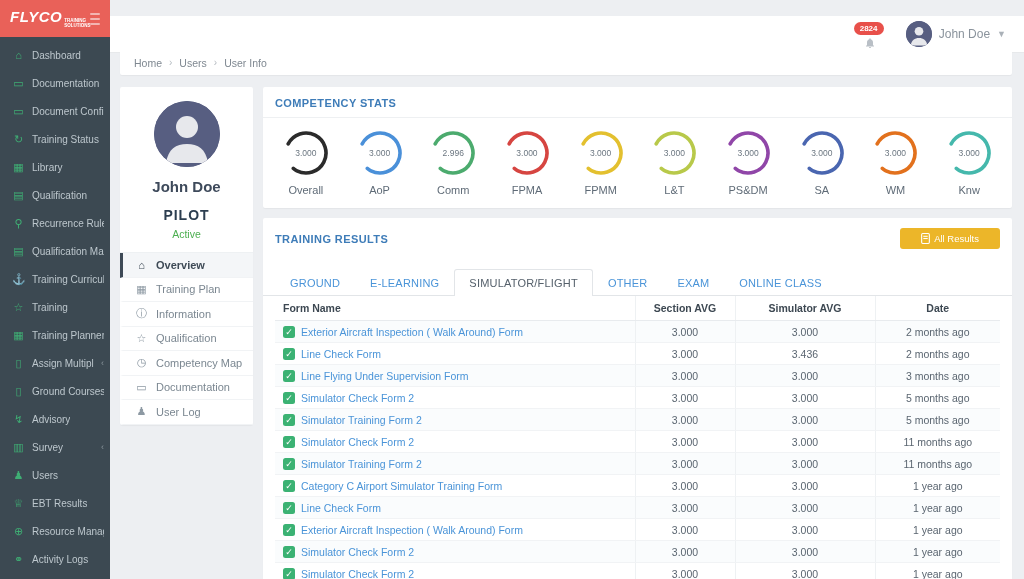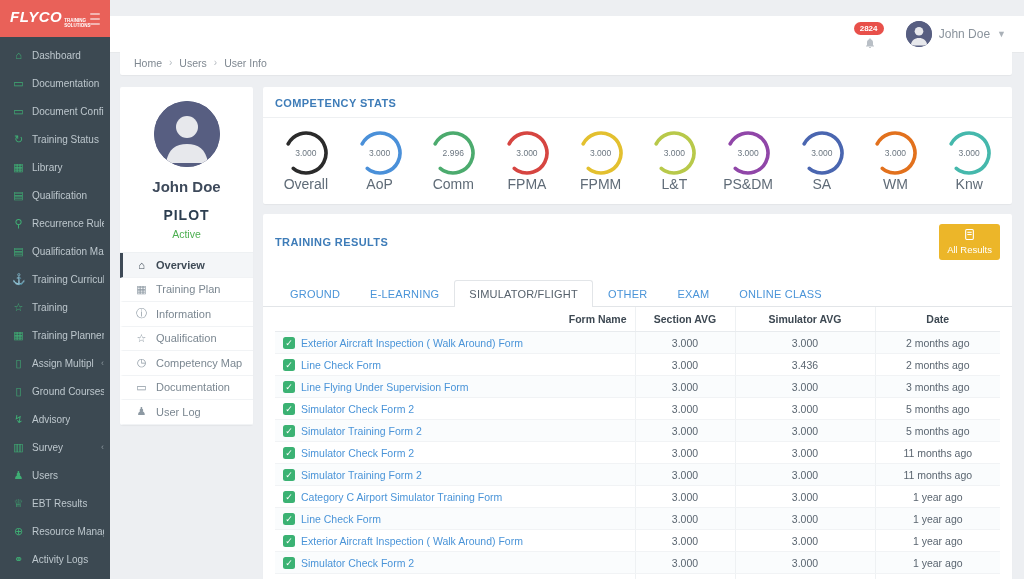--- a/index.html
+++ b/index.html
@@ -63,45 +63,45 @@
   .uc-item.active .lb { color:#3e4a56; font-weight:bold; }
   .uc-item.active .ic { color:#3e4a56; }
 
   
   .main-col { flex:1; }
   .panel { background:#fff; border-radius:2px; box-shadow:0 1px 1px rgba(0,0,0,.04); }
   .panel-head { display:flex; align-items:center; justify-content:space-between;
     padding:10px 12px 8px 12px; border-bottom:1px solid #eef0f2; }
   .panel-title { font-size:11px; font-weight:bold; color:#3e7cb8; letter-spacing:.4px; }
   .btn-yellow { background:#ecb629; color:#fff; font-size:9.5px; border:none; border-radius:3px;
-    padding:5px 8px; cursor:pointer; display:flex; align-items:center; gap:4px;flex-direction:column; }
+    padding:5px 21px; cursor:pointer; display:flex; align-items:center; gap:4px; }
 
   
   .gauges { display:flex; padding:12px 6px 12px 6px; }
   .gauge { flex:1; display:flex; flex-direction:column; align-items:center; }
   .ring-wrap { position:relative; width:46px; height:46px; }
   .ring-wrap svg { position:absolute; left:0; top:0; }
   .ring-val { position:absolute; left:0; top:0; width:46px; height:46px; display:flex;
     align-items:center; justify-content:center; font-size:8.5px; color:#6b7680; }
-  .gauge-lb { font-size:14px; color:#5f6b77; }
+  .gauge-lb { margin-top:8px; font-size:11px; color:#5f6b77; }
 
   
   .tabs { display:flex; align-items:flex-end; padding:12px 12px 0 12px;
     border-bottom:1px solid #e2e5e8; gap:0; }
   .tab { font-size:11px; color:#4a94d8; padding:7px 14px; cursor:pointer;
     border:1px solid transparent; border-bottom:none; margin-bottom:-1px;
     letter-spacing:.2px; }
   .tab.active { color:#55606b; background:#fff; border-color:#e2e5e8;
     border-radius:3px 3px 0 0; font-weight:normal; }
 
   
   table.results { width:calc(100% - 24px); margin:0 12px; border-collapse:collapse; }
   .results th { font-size:10.5px; color:#3d4852; font-weight:bold; text-align:center;
     padding:6px 8px; border-bottom:1px solid #e8ebee; }
-  .results th.fn { text-align:right; }
+  .results th.fn { text-align:left; }
   .results th+th, .results td+td { border-left:1px solid #eef1f3; }
   .results td { font-size:10.5px; color:#5a6570; text-align:center; padding:4px 8px;
     border-bottom:1px solid #f1f3f5; height:20.5px; }
   .results td.fn { text-align:left; }
   .results tr:nth-child(odd) td { background:#fafcfd; }
   .form-link { color:#4a94d8; cursor:pointer; display:inline-flex; align-items:center; gap:6px; }
   .chk { width:12px; height:12px; background:#3bb273; border-radius:2.5px; color:#fff;
     font-size:9px; line-height:12px; text-align:center; display:inline-block; flex:0 0 12px; }
   .col-savg { width:100px; } .col-cavg { width:140px; } .col-date { width:125px; }
 </style>

